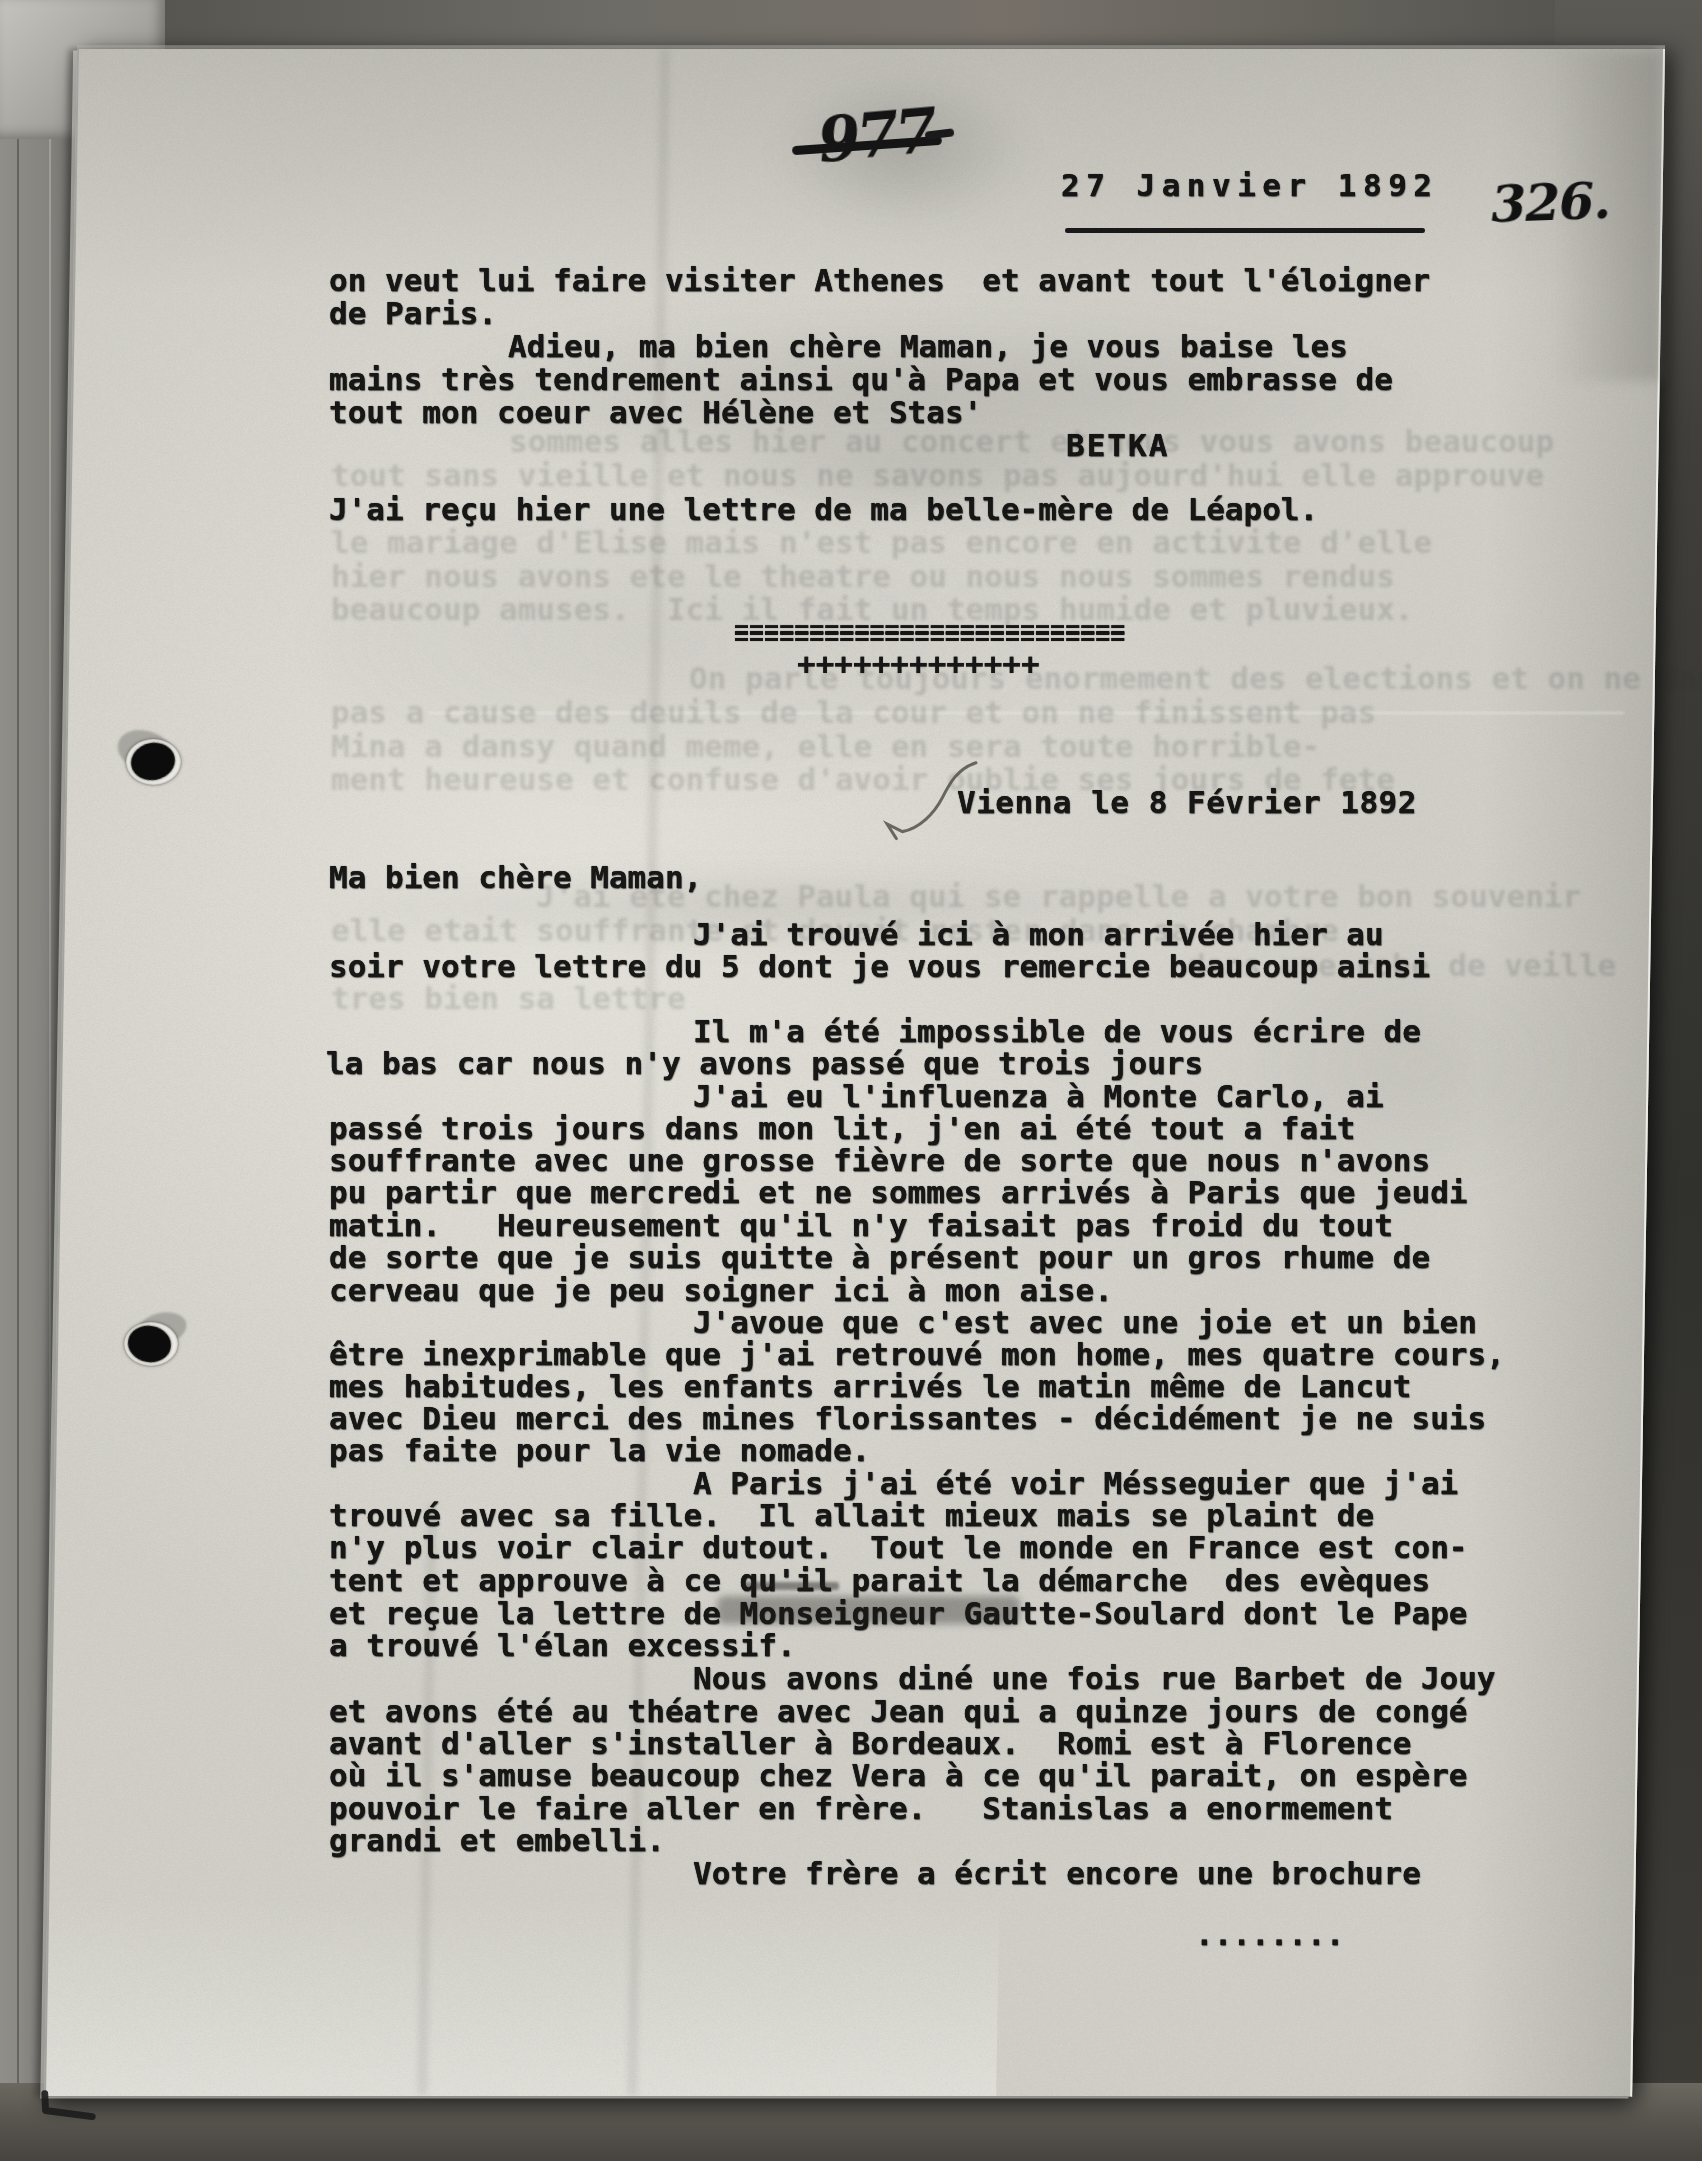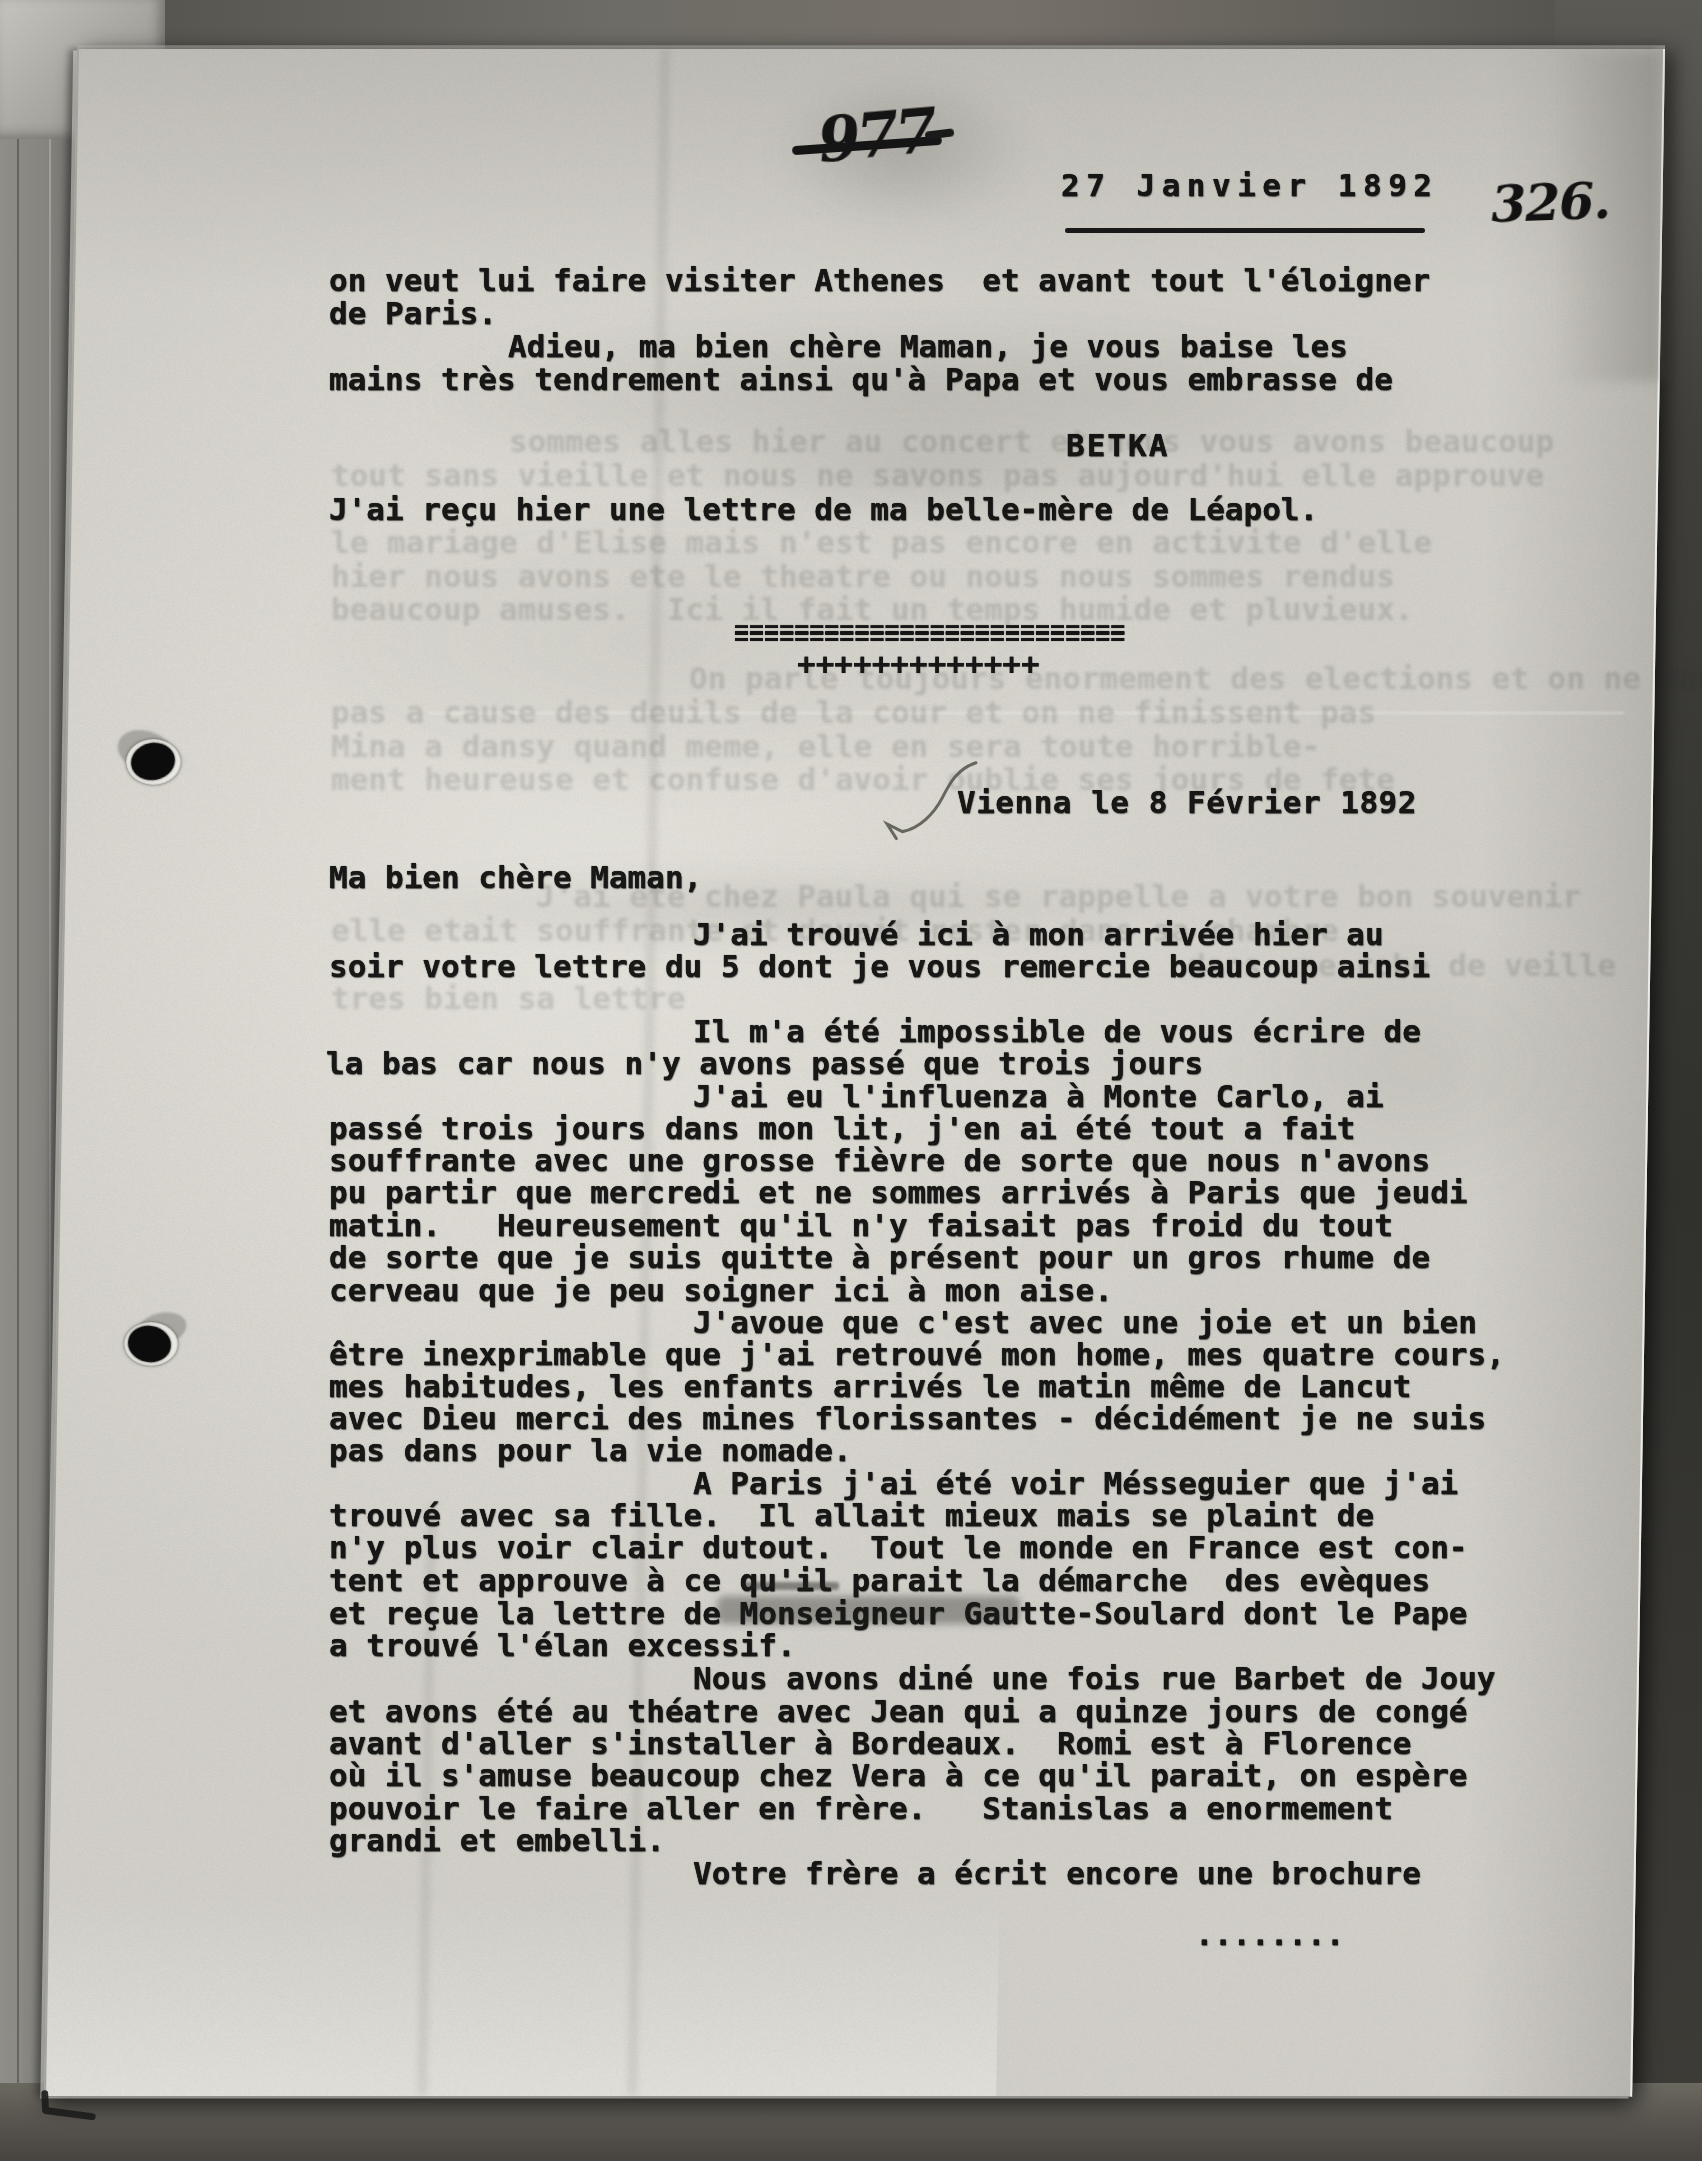--- a/index.html
+++ b/index.html
@@ -176,40 +176,41 @@
         <div class="gline" style="left: 1187px; top: 950px;">dans une robe de veille</div>
         <div class="gline" style="left: 331px; top: 983px;">tres bien sa lettre</div>
       </div>
 
     <div class="typed-layer">
         <div class="tline" style="left: 1061px; top: 170px; letter-spacing: 6.5px;">27 Janvier 1892</div>
         <div class="tline" style="left: 329px; top: 265px;">on veut lui faire visiter Athenes  et avant tout l'éloigner</div>
         <div class="tline" style="left: 329px; top: 298px;">de Paris.</div>
         <div class="tline" style="left: 508px; top: 331px;">Adieu, ma bien chère Maman, je vous baise les</div>
         <div class="tline" style="left: 329px; top: 364px;">mains très tendrement ainsi qu'à Papa et vous embrasse de</div>
+        <div class="tline" style="left: 329px; top: 397px;">tout mon coeur avec Hélène et Stas'</div>
         <div class="tline" style="left: 1066px; top: 430px; letter-spacing: 2px;">BETKA</div>
         <div class="tline" style="left: 329px; top: 494px;">J'ai reçu hier une lettre de ma belle-mère de Léapol.</div>
         <div class="tline" style="left: 957px; top: 787px; letter-spacing: 0.5px;">Vienna le 8 Février 1892</div>
         <div class="tline" style="left: 329px; top: 850px; margin-top: 12px;">Ma bien chère Maman,</div>
         <div class="tline" style="left: 693px; top: 919px;">J'ai trouvé ici à mon arrivée hier au</div>
         <div class="tline" style="left: 329px; top: 951px;">soir votre lettre du 5 dont je vous remercie beaucoup ainsi</div>
         <div class="tline" style="left: 693px; top: 1016px;">Il m'a été impossible de vous écrire de</div>
         <div class="tline" style="left: 326px; top: 1048px;">la bas car nous n'y avons passé que trois jours</div>
         <div class="tline" style="left: 693px; top: 1081px;">J'ai eu l'influenza à Monte Carlo, ai</div>
         <div class="tline" style="left: 329px; top: 1113px;">passé trois jours dans mon lit, j'en ai été tout a fait</div>
         <div class="tline" style="left: 329px; top: 1145px;">souffrante avec une grosse fièvre de sorte que nous n'avons</div>
         <div class="tline" style="left: 329px; top: 1177px;">pu partir que mercredi et ne sommes arrivés à Paris que jeudi</div>
         <div class="tline" style="left: 329px; top: 1210px;">matin.   Heureusement qu'il n'y faisait pas froid du tout</div>
         <div class="tline" style="left: 329px; top: 1242px;">de sorte que je suis quitte à présent pour un gros rhume de</div>
         <div class="tline" style="left: 329px; top: 1275px;">cerveau que je peu soigner ici à mon aise.</div>
         <div class="tline" style="left: 693px; top: 1307px;">J'avoue que c'est avec une joie et un bien</div>
         <div class="tline" style="left: 329px; top: 1339px;">être inexprimable que j'ai retrouvé mon home, mes quatre cours,</div>
         <div class="tline" style="left: 329px; top: 1371px;">mes habitudes, les enfants arrivés le matin même de Lancut</div>
         <div class="tline" style="left: 329px; top: 1403px;">avec Dieu merci des mines florissantes - décidément je ne suis</div>
-        <div class="tline" style="left: 329px; top: 1435px;">pas dans pour la vie nomade.</div>
+        <div class="tline" style="left: 329px; top: 1435px;">pas faite pour la vie nomade.</div>
         <div class="tline" style="left: 693px; top: 1468px;">A Paris j'ai été voir Mésseguier que j'ai</div>
         <div class="tline" style="left: 329px; top: 1500px;">trouvé avec sa fille.  Il allait mieux mais se plaint de</div>
         <div class="tline" style="left: 329px; top: 1532px;">n'y plus voir clair dutout.  Tout le monde en France est con-</div>
         <div class="tline" style="left: 329px; top: 1565px;">tent et approuve à ce qu'il parait la démarche  des evèques</div>
         <div class="tline" style="left: 329px; top: 1598px;">et reçue la lettre de Monseigneur Gautte-Soulard dont le Pape</div>
         <div class="tline" style="left: 329px; top: 1630px;">a trouvé l'élan excessif.</div>
         <div class="tline" style="left: 693px; top: 1663px;">Nous avons diné une fois rue Barbet de Jouy</div>
         <div class="tline" style="left: 329px; top: 1696px;">et avons été au théatre avec Jean qui a quinze jours de congé</div>
         <div class="tline" style="left: 329px; top: 1728px;">avant d'aller s'installer à Bordeaux.  Romi est à Florence</div>
         <div class="tline" style="left: 329px; top: 1793px;">pouvoir le faire aller en frère.   Stanislas a enormement</div>

